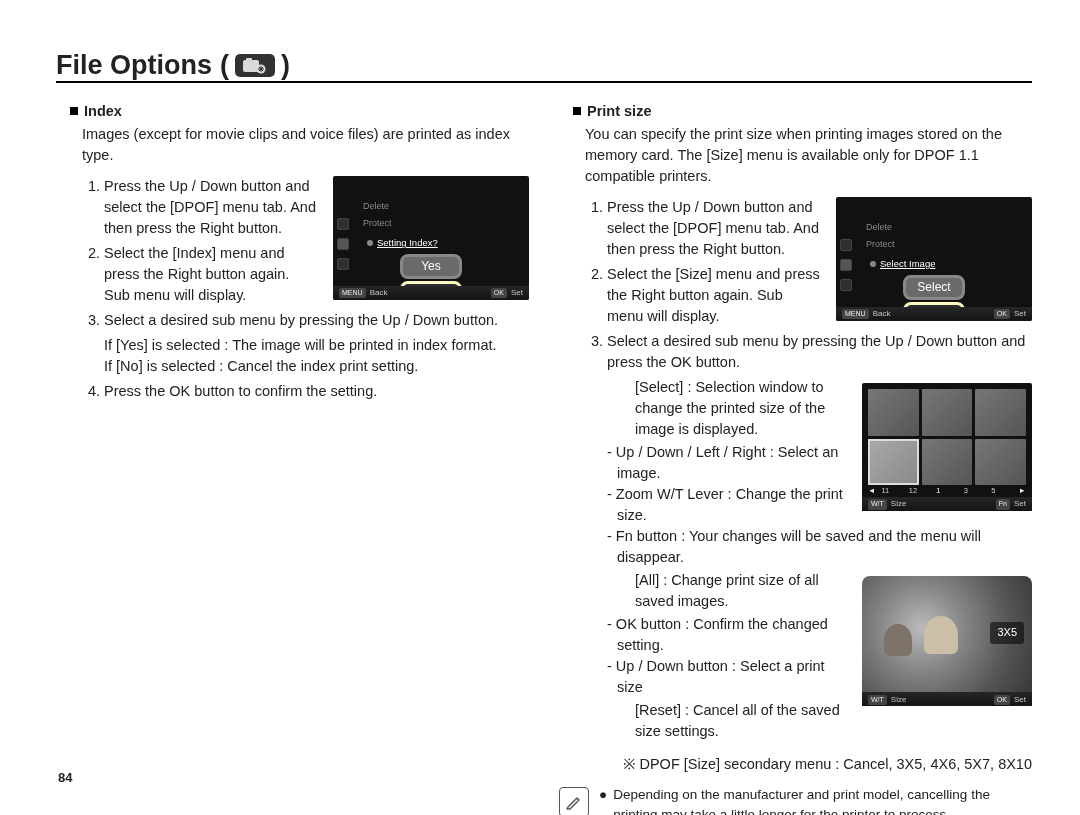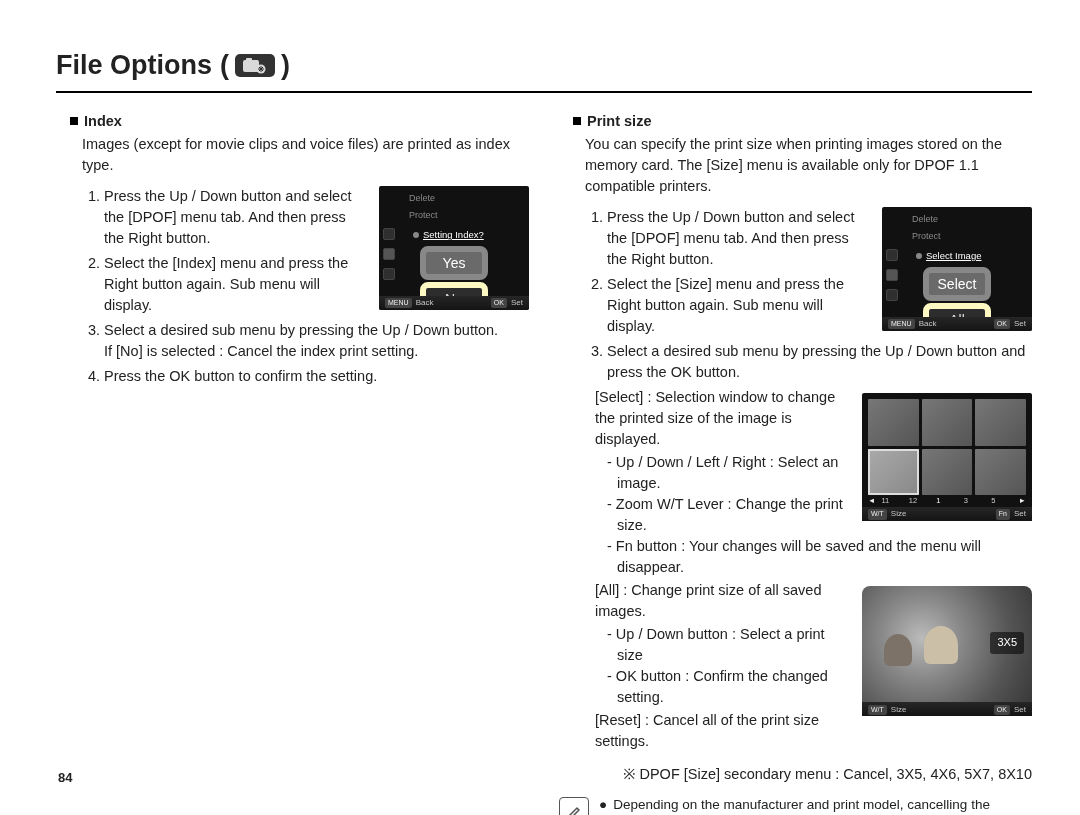--- a/index.html
+++ b/index.html
@@ -12,21 +12,21 @@
     height: 815px;
     box-sizing: border-box;
     padding: 50px 48px 30px 56px;
     position: relative;
     font-size: 14.5px;
   }
   .title-row {
     display: flex;
     align-items: center;
     border-bottom: 2px solid #000;
-    padding-bottom: 10px;
+    padding-bottom: 0;
     margin-bottom: 18px;
   }
   .page-title {
     font-size: 27px;
     font-weight: bold;
   }
   .title-icon {
     display: inline-block;
     width: 40px;
     height: 23px;
@@ -59,21 +59,21 @@
   }
   ol.steps {
     margin: 0 0 0 30px;
     padding: 0 0 0 18px;
   }
   ol.steps li {
     margin-bottom: 4px;
     padding-right: 2px;
   }
   .indent-opt {
-    margin-left: 36px;
+    margin-left: 76px;
     margin-top:2px;
     margin-bottom:2px;
   }
   .dash-list {
     margin-left: 48px;
     text-indent:-10px;
     padding-left:10px;
   }
   .snote-row {
     display:flex;
@@ -93,28 +93,28 @@
   
   .shot {
     background: #111;
     border-radius: 2px;
     color: #bfbfbf;
     font-size: 9px;
     box-sizing: border-box;
     position: relative;
     overflow: hidden;
   }
-  .shot-menu { width:150px; height:124px; padding:2px 6px 4px 6px; }
+  .shot-menu { width:196px; height:124px; padding:20px 6px 4px 6px; }
   .shot-menu .line { margin:4px 0 4px 24px; font-size:9px; color:#8a8a8a; }
   .shot-menu .dialog-title { color:#fff; font-size:9.5px; margin:6px 0 4px 28px;text-decoration:underline; }
   .shot-menu .dialog-title .dot { display:inline-block; width:6px;height:6px;background:#888;border-radius:50%; margin-right:4px; vertical-align:0; }
   .pill {
     display:block; width:56px; margin:2px auto; text-align:center;
-    font-size:14px; padding:1px 0; border-radius:8px; color:#ddd;
-    background:#2d2d2d; border:6px solid #fef9c3;
+    font-size:12px; padding:1px 0; border-radius:8px; color:#ddd;
+    background:#2d2d2d; border:3px solid #fef9c3;
   }
   .pill.sel { background:#6a6a6a; color:#fff; border-color:#888; }
   .shot-menu .divots { display:flex; align-items:center; position:absolute; left:4px; top:42px; flex-direction:column; gap:8px;}
   .shot-menu .divots .d { width:10px;height:10px;border-radius:2px;background:#2f2f2f;border:1px solid #444;}
   .shot-foot {
     position:absolute; left:0; right:0; bottom:0; height:14px;
     display:flex; justify-content:space-between; align-items:center;
     padding:0 6px; font-size:8px; color:#c7c7c7;
     background:linear-gradient(#262626,#141414);
   }
@@ -192,20 +192,21 @@
         <span><span class="key">MENU</span><span>Back</span></span>
         <span><span class="key">OK</span><span>Set</span></span>
       </div>
     </div>
 
     <ol class="steps">
       <li>Press the Up / Down button and select the [DPOF] menu tab. And then press the Right button.</li>
       <li>Select the [Index] menu and press the Right button again. Sub menu will display.</li>
       <li>
         <span>Select a desired sub menu by pressing the Up / Down button.</span>
+        <div style="margin-top:4px;">If [Yes] is selected : The image will be printed in index format.</div>
         <div>If [No] is selected   : Cancel the index print setting.</div>
       </li>
       <li>Press the OK button to confirm the setting.</li>
     </ol>
   </div>
 
   <div class="col clearfix">
     <p class="subhead"><span class="sq"></span><span>Print size</span></p>
     <p class="intro">You can specify the print size when printing images stored on the memory card. The [Size] menu is available only for DPOF 1.1 compatible printers.</p>
 
@@ -267,23 +268,23 @@
       <div class="person" style="left:22px; top:48px;"></div>
       <div class="person" style="left:62px; top:40px; width:34px; height:38px; background:#cbbfa8;"></div>
       <div class="badge">3X5</div>
       <div class="shot-foot">
         <span><span class="key">W/T</span><span>Size</span></span>
         <span><span class="key">OK</span><span>Set</span></span>
       </div>
     </div>
 
     <div class="indent-opt">[All] : Change print size of all saved images.</div>
+    <div class="dash-list">- OK button : Confirm the changed setting.</div>
     <div class="dash-list">- Up / Down button : Select a print size</div>
-    <div class="dash-list">- OK button : Confirm the changed setting.</div>
-    <div class="indent-opt">[Reset] : Cancel all of the print size settings.</div>
+    <div class="indent-opt">[Reset] : Cancel all of the saved size settings.</div>
 
     <div style="clear:both;"></div>
     <div class="secondary">※ DPOF [Size] secondary menu : Cancel, 3X5, 4X6, 5X7, 8X10</div>
 
     <div class="snote-row">
       <div class="snote-icon">
         <svg width="18" height="18" viewBox="0 0 18 18">
           <path d="M3 14 L12 5 L14 7 L5 16 L2 16 Z" fill="none" stroke="#555" stroke-width="1.5" stroke-linejoin="round"></path>
         </svg>
       </div>

